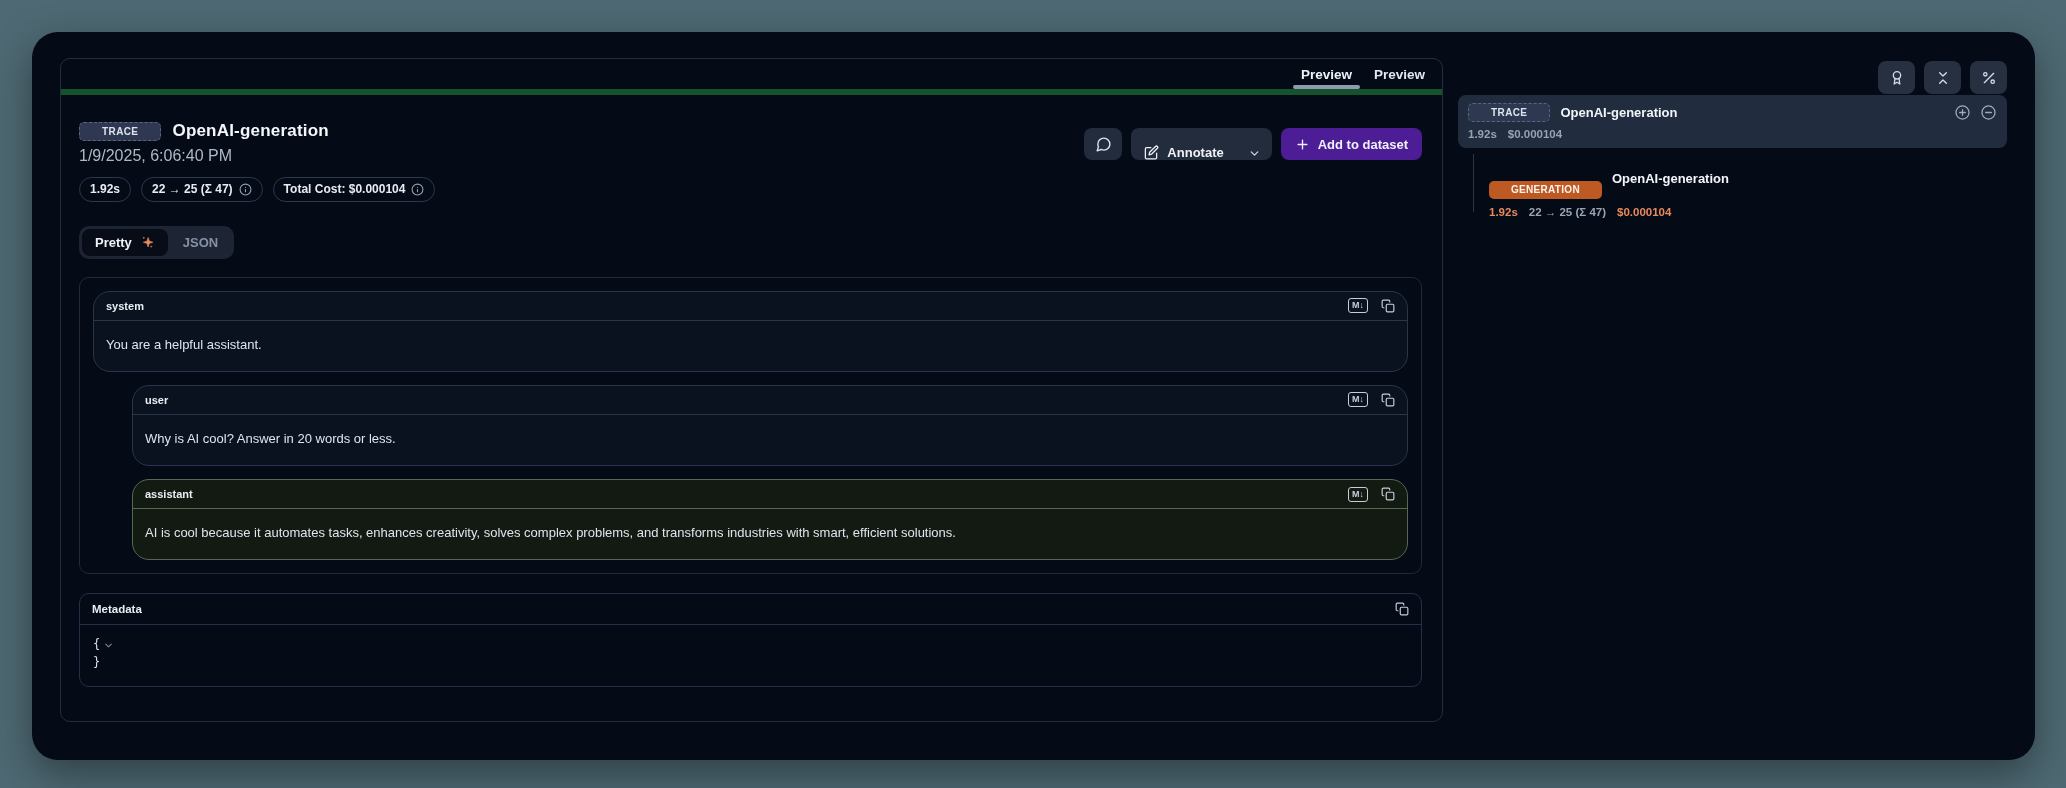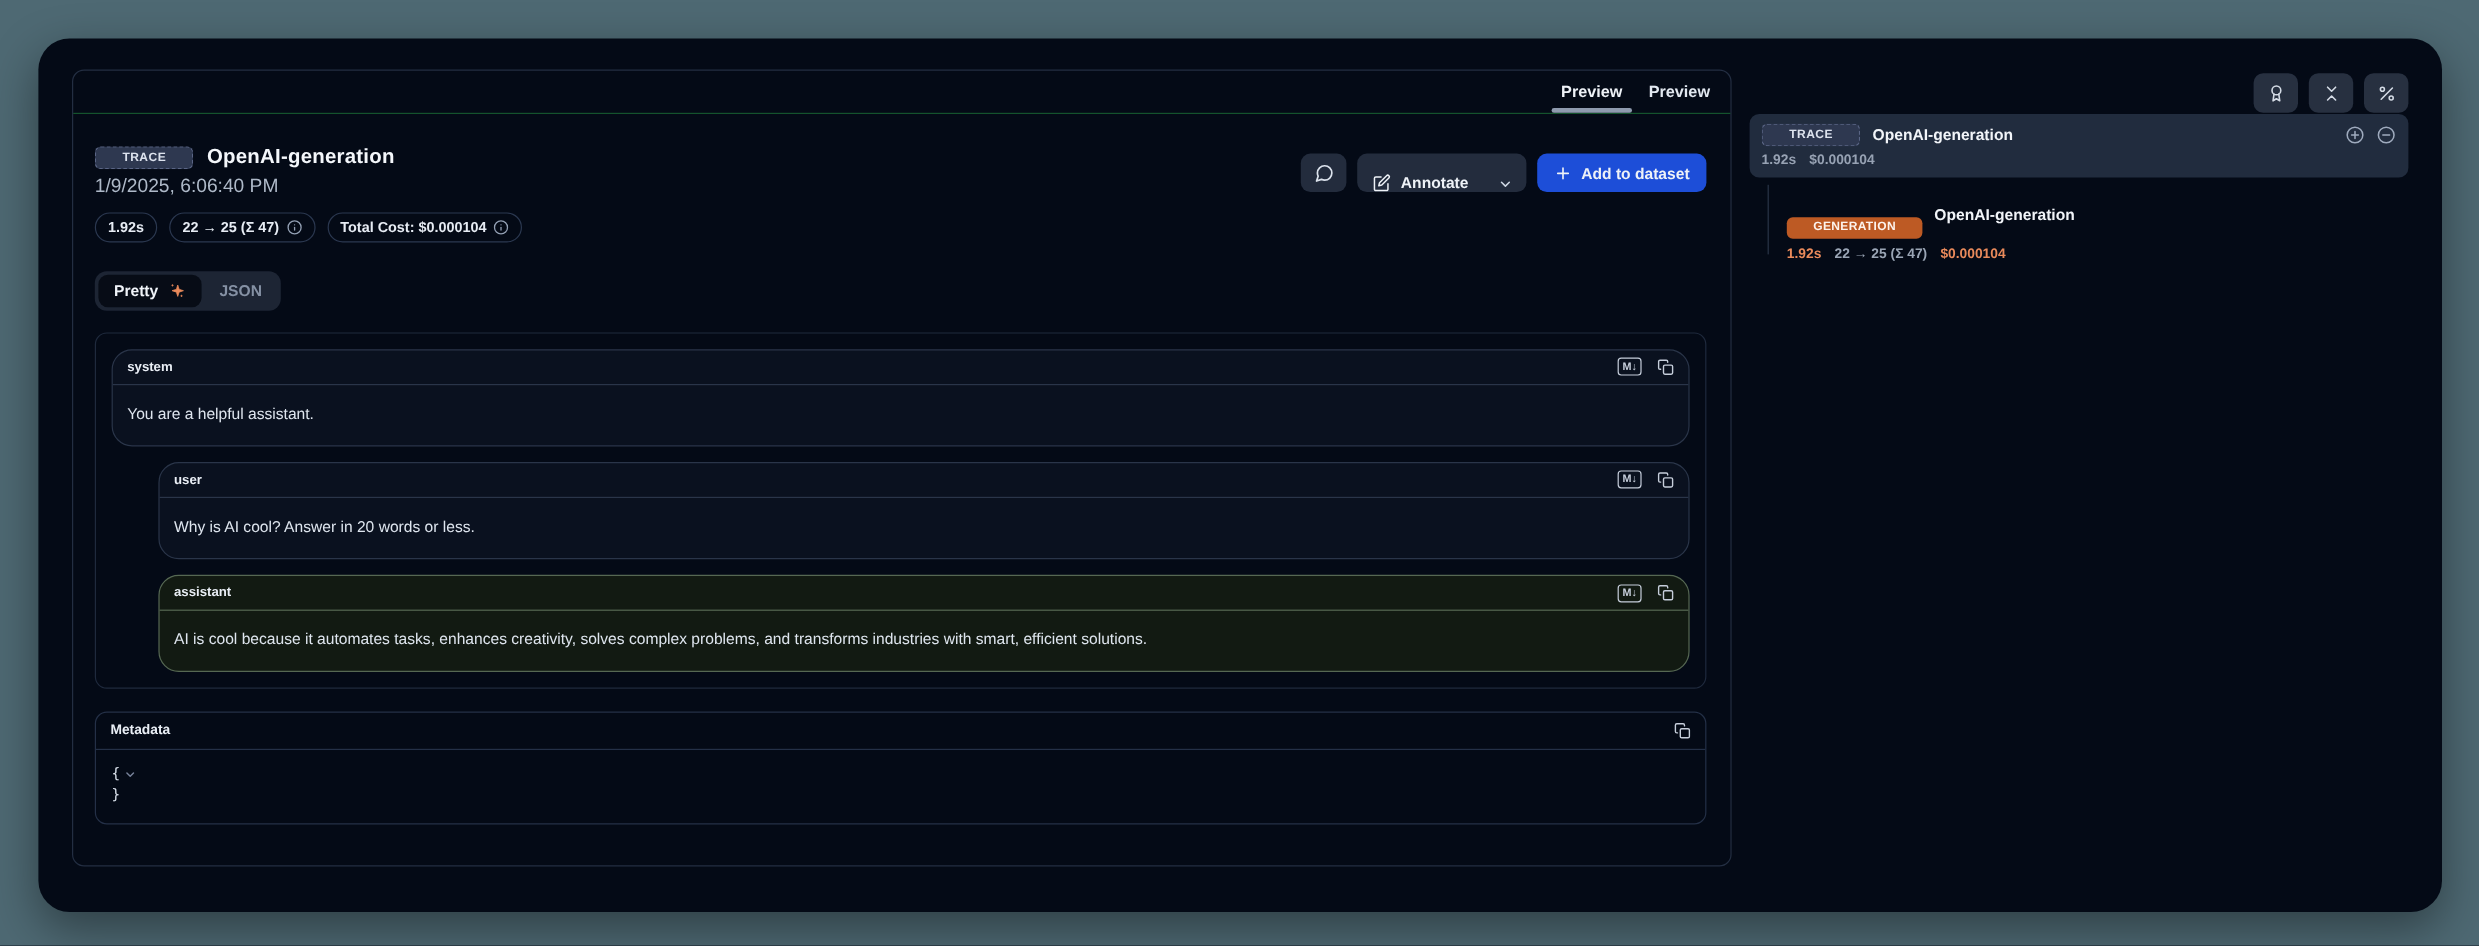--- a/index.html
+++ b/index.html
@@ -18,21 +18,21 @@
     background:#040a16; border-radius:26px;
     box-shadow:0 14px 40px rgba(0,0,0,.4);
   }
 
   
   .main-panel {
     position:absolute; left:28px; top:26px; width:1383px; height:664px;
     border:1px solid #232e42; border-radius:10px;
   }
   .panel-header {
-    height:36px; border-bottom:1px solid #14532d;
+    height:36px; border-bottom:6px solid #14532d;
     display:flex; justify-content:flex-end; align-items:stretch; padding-right:6px;
   }
   .tab {
     font-size:13.5px; font-weight:700; color:#eef2f7;
     padding:0 11px; display:flex; align-items:center; position:relative; cursor:pointer;
   }
   .tab.inactive { color:#e2e8f0; }
   .tab.active::after {
     content:""; position:absolute; left:3px; right:3px; bottom:0; height:4px;
     background:#8e9aae; border-radius:3px;
@@ -55,21 +55,21 @@
     display:flex; align-items:center; gap:6px; line-height:1.4;
   }
   .pill .info { color:#93a0b4; }
 
   .trace-actions { display:flex; gap:9px; margin-top:7px; }
   .icon-btn {
     width:38px; height:32px; background:#232c3d; border-radius:8px;
     display:flex; align-items:center; justify-content:center; color:#dbe2ec; cursor:pointer;
   }
   .btn {
-    background:#1d4ed8; border-radius:8px; height:32px; border:none;
+    background:#4c1d95; border-radius:8px; height:32px; border:none;
     display:flex; align-items:center; gap:8px; padding:0 14px;
     color:#eef2f7; font-size:13px; font-weight:700; cursor:pointer;
     font-family:"Liberation Sans", sans-serif;
   }
   .split { display:flex; align-items:flex-end; background:#232c3d; border-radius:8px; height:32px; }
   .split-main { display:flex; align-items:center; gap:8px; padding:0 13px; color:#eef2f7; font-size:13px; font-weight:700; cursor:pointer; }
   .split-divider { width:1px; background:#3e4c66; margin:6px 0; }
   .split-caret { width:34px; display:flex; align-items:center; justify-content:center; color:#cdd6e2; cursor:pointer; }
 
   .view-toggle {

